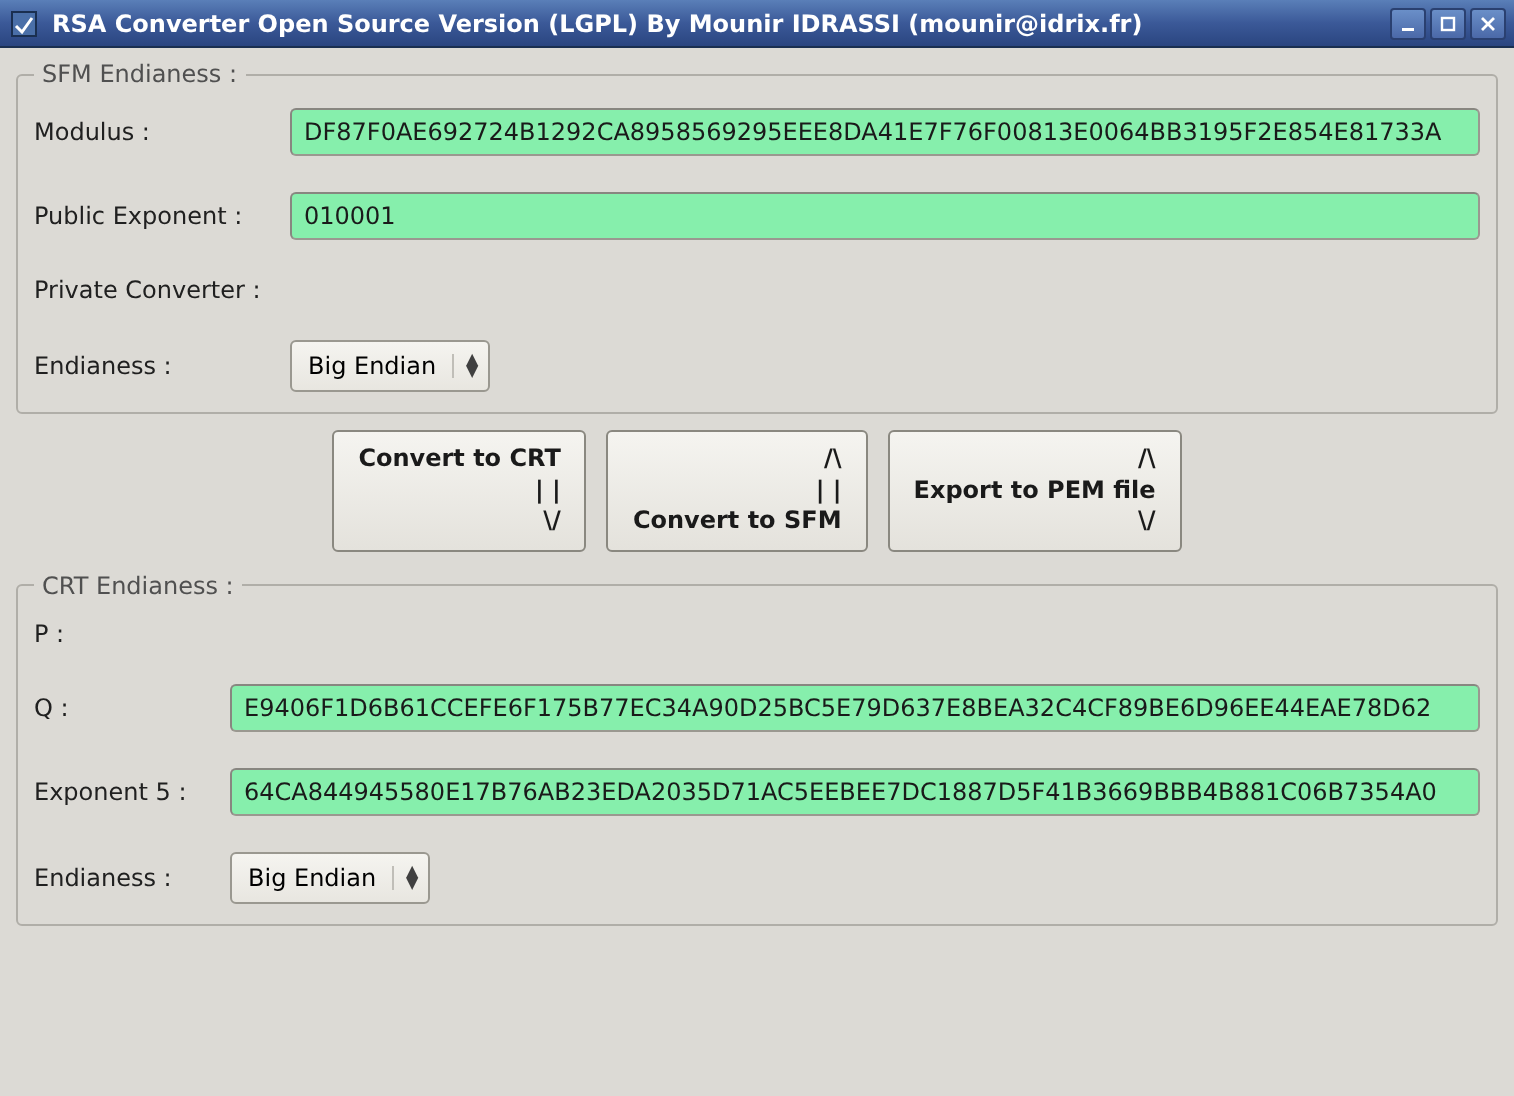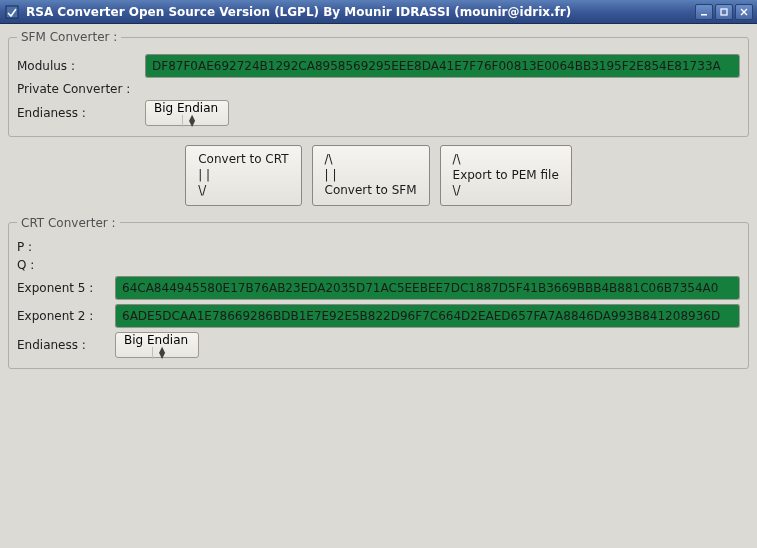--- a/index.html
+++ b/index.html
@@ -64,55 +64,54 @@
     }
     legend {
       padding: 0 4px;
       color: #505050;
       font-size: 12px;
       background: #dcdad5;
     }
     .form-row {
       display: flex;
       align-items: center;
-      margin-bottom: 4px;
+      margin-bottom: 18px;
     }
     .form-row:last-child { margin-bottom: 2px; }
     .form-label {
       flex-shrink: 0;
       color: #202020;
       padding-right: 8px;
     }
     .sfm-label { width: 128px; }
     .crt-label { width: 98px; }
     .text-input {
       flex: 1;
       height: 24px;
       padding: 2px 6px;
       border: 1px solid #9a9890;
       border-top-color: #888680;
       border-left-color: #888680;
       border-radius: 3px;
-      background: #15803d;
+      background: #86efac;
       font-family: inherit;
       font-size: 12px;
       color: #1a1a1a;
       overflow: hidden;
       white-space: nowrap;
     }
     .combo {
       display: inline-flex;
       align-items: center;
       height: 26px;
       background: linear-gradient(to bottom, #f5f4f0, #e8e6e0);
       border: 1px solid #9a9890;
       border-radius: 3px;
       padding: 0 2px 0 8px;
       cursor: pointer;
-      flex-direction: column;
     }
     .combo-text {
       padding-right: 8px;
     }
     .combo-arrows {
       width: 16px;
       display: flex;
       flex-direction: column;
       align-items: center;
       border-left: 1px solid #c0beb8;
@@ -125,27 +124,28 @@
       display: flex;
       justify-content: center;
       gap: 10px;
       margin: 8px 0 10px 0;
     }
     .btn {
       background: linear-gradient(to bottom, #f5f4f0, #e4e2dc);
       border: 1px solid #8a8880;
       border-radius: 3px;
       padding: 6px 12px;
-      text-align: left;
+      text-align: right;
       font-family: inherit;
       font-size: 12px;
       color: #1a1a1a;
       cursor: pointer;
       line-height: 1.3;
       min-width: 110px;
+      font-weight: bold;
     }
   </style>
 </head>
 <body>
 
 <div class="titlebar">
   <span class="titlebar-icon">
     <svg width="14" height="14" viewBox="0 0 14 14">
       <rect x="1" y="1" width="12" height="12" fill="#4a6fa8" stroke="#1a2f50"></rect>
       <path d="M3 8 L6 11 L11 4" stroke="white" stroke-width="1.5" fill="none"></path>
@@ -167,27 +167,31 @@
       <svg width="8" height="8" viewBox="0 0 8 8">
           <path d="M1 1 L7 7 M7 1 L1 7" stroke="white" stroke-width="1.4"></path>
         </svg>
     </div>
   </div>
 </div>
 
 <div class="content">
 
   <fieldset>
-    <legend>SFM Converter :</legend>
+    <legend>SFM Endianess :</legend>
 
     <div class="form-row">
       <span class="form-label sfm-label">Modulus :</span>
       <input class="text-input" type="text" value="DF87F0AE692724B1292CA8958569295EEE8DA41E7F76F00813E0064BB3195F2E854E81733A" style="">
     </div>
 
+    <div class="form-row">
+      <span class="form-label sfm-label">Public Exponent :</span>
+      <input class="text-input" type="text" value="010001" style="">
+    </div>
 
     <div class="form-row">
       <span class="form-label sfm-label">Private Converter :</span>
     </div>
 
     <div class="form-row">
       <span class="form-label sfm-label">Endianess :</span>
       <div class="combo">
         <span class="combo-text">Big Endian</span>
         <span class="combo-arrows">▲<br>▼</span>
@@ -195,39 +199,36 @@
     </div>
   </fieldset>
 
   <div class="button-row">
     <button class="btn">Convert to CRT<br>| |<br>\/</button>
     <button class="btn">/\<br>| |<br>Convert to SFM</button>
     <button class="btn">/\<br>Export to PEM file<br>\/</button>
   </div>
 
   <fieldset>
-    <legend>CRT Converter :</legend>
+    <legend>CRT Endianess :</legend>
 
     <div class="form-row">
       <span class="form-label crt-label">P :</span>
     </div>
 
     <div class="form-row">
       <span class="form-label crt-label">Q :</span>
+      <input class="text-input" type="text" value="E9406F1D6B61CCEFE6F175B77EC34A90D25BC5E79D637E8BEA32C4CF89BE6D96EE44EAE78D62" style="">
     </div>
 
     <div class="form-row">
       <span class="form-label crt-label">Exponent 5 :</span>
       <input class="text-input" type="text" value="64CA844945580E17B76AB23EDA2035D71AC5EEBEE7DC1887D5F41B3669BBB4B881C06B7354A0" style="">
     </div>
 
-    <div class="form-row">
-      <span class="form-label crt-label">Exponent 2 :</span>
-      <input class="text-input" type="text" value="6ADE5DCAA1E78669286BDB1E7E92E5B822D96F7C664D2EAED657FA7A8846DA993B841208936D" style="">
-    </div>
 
 
     <div class="form-row">
       <span class="form-label crt-label">Endianess :</span>
       <div class="combo">
         <span class="combo-text">Big Endian</span>
         <span class="combo-arrows">▲<br>▼</span>
       </div>
     </div>
   </fieldset>

